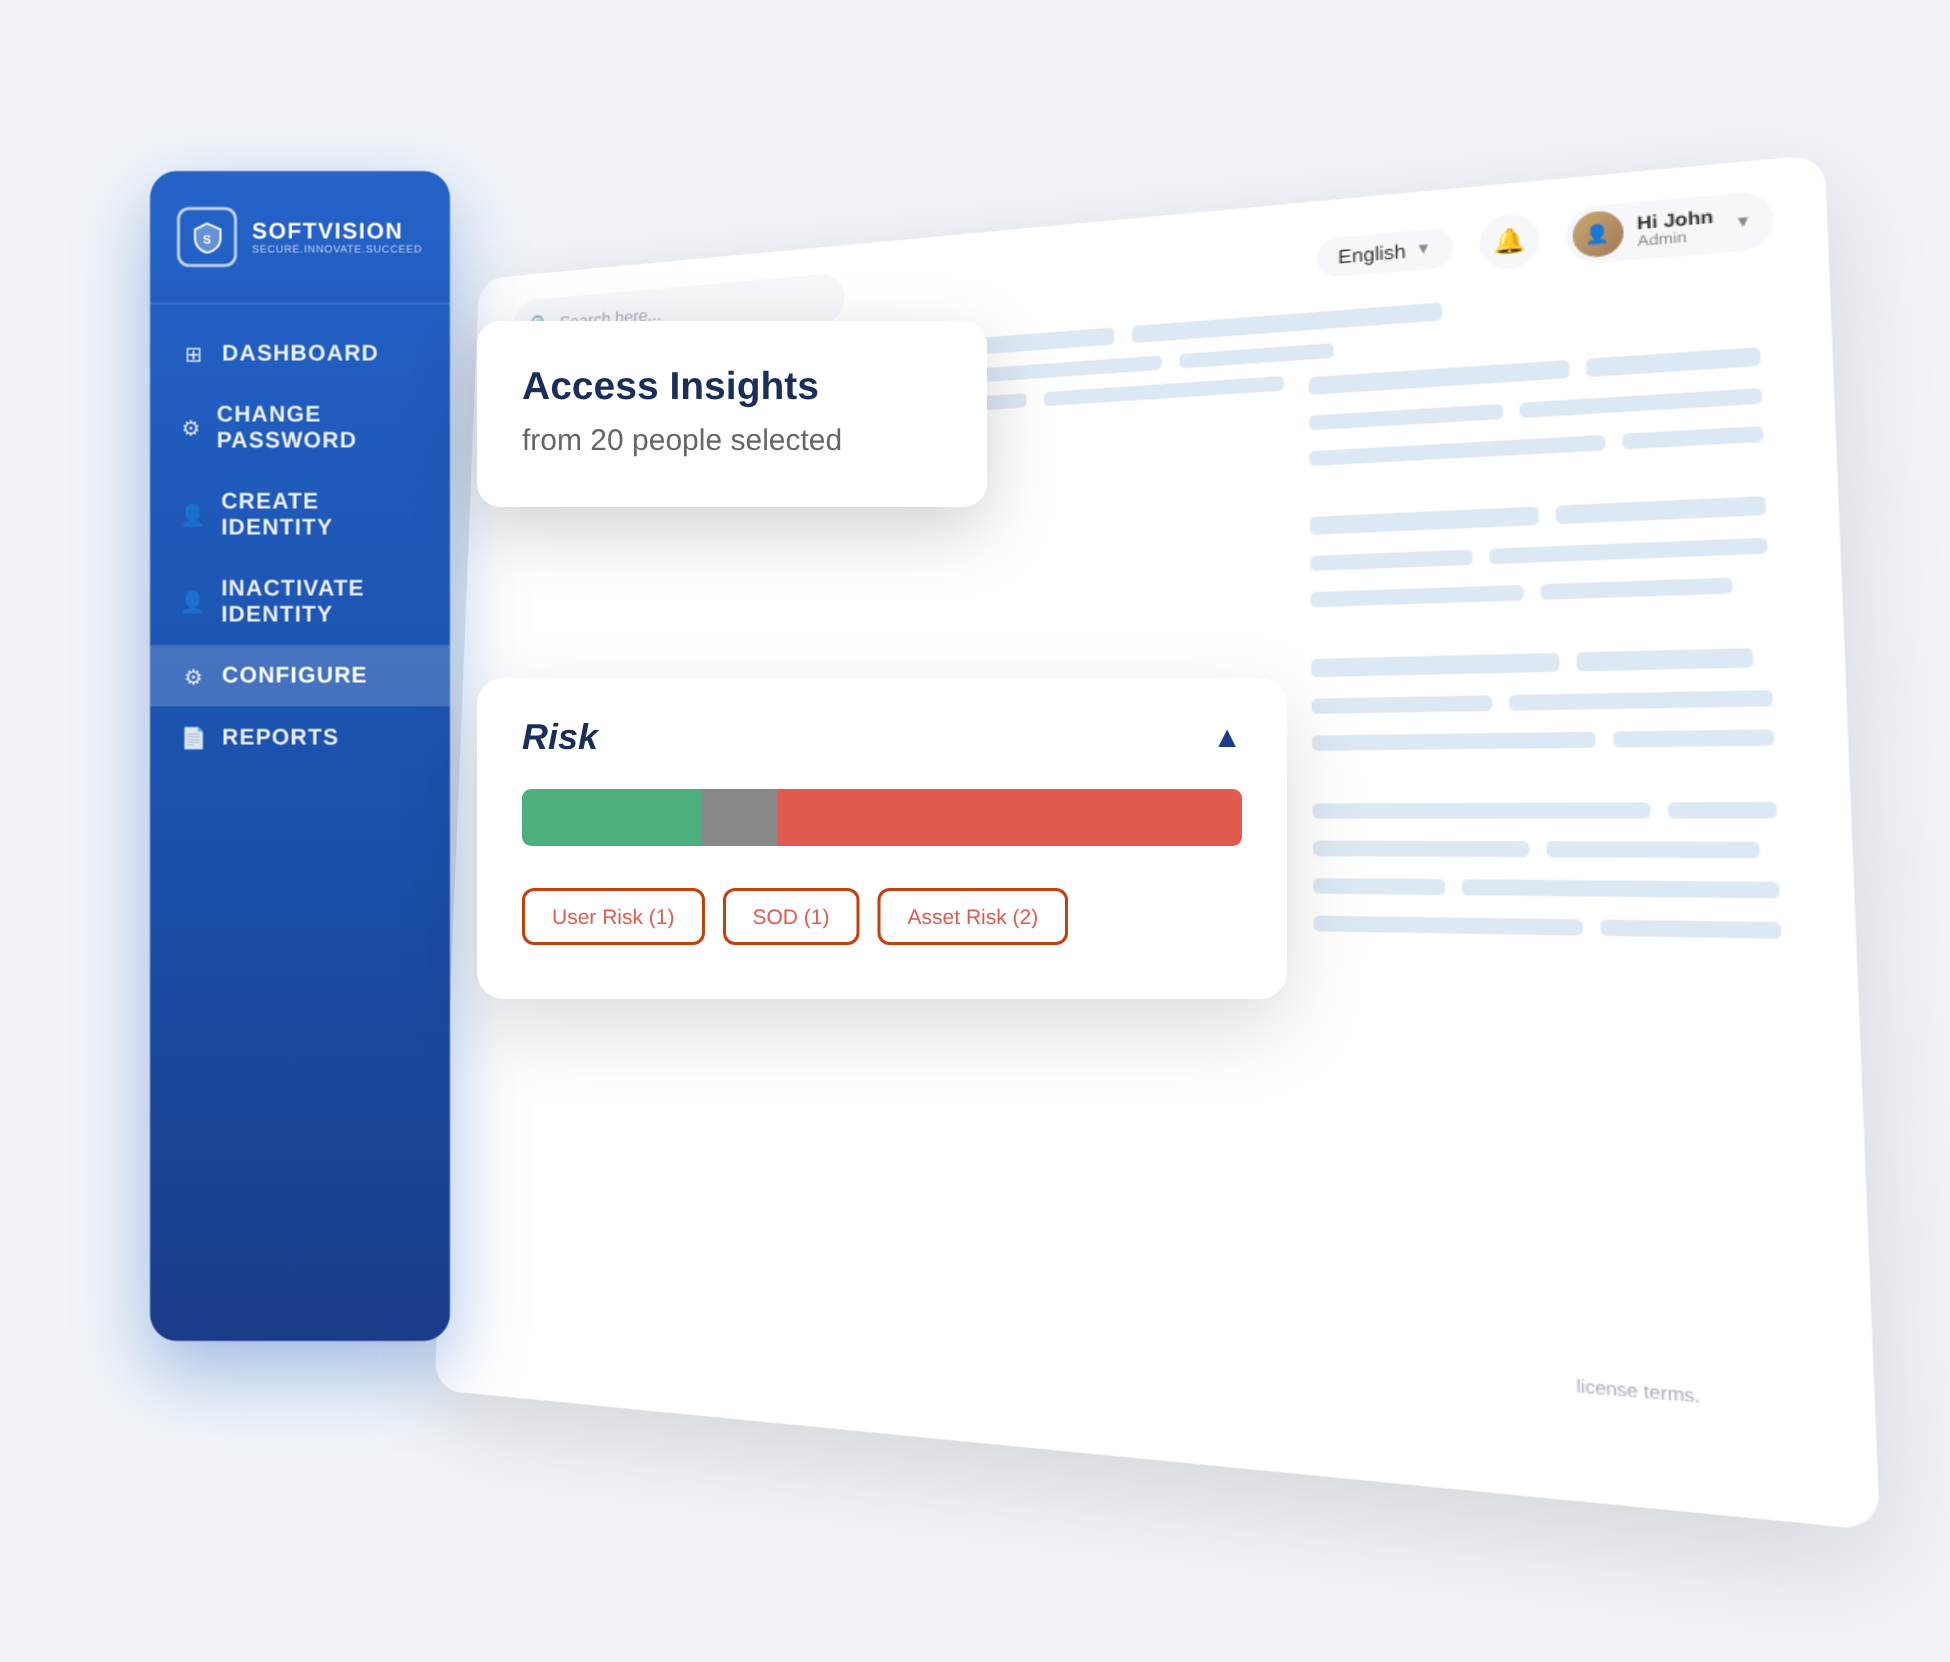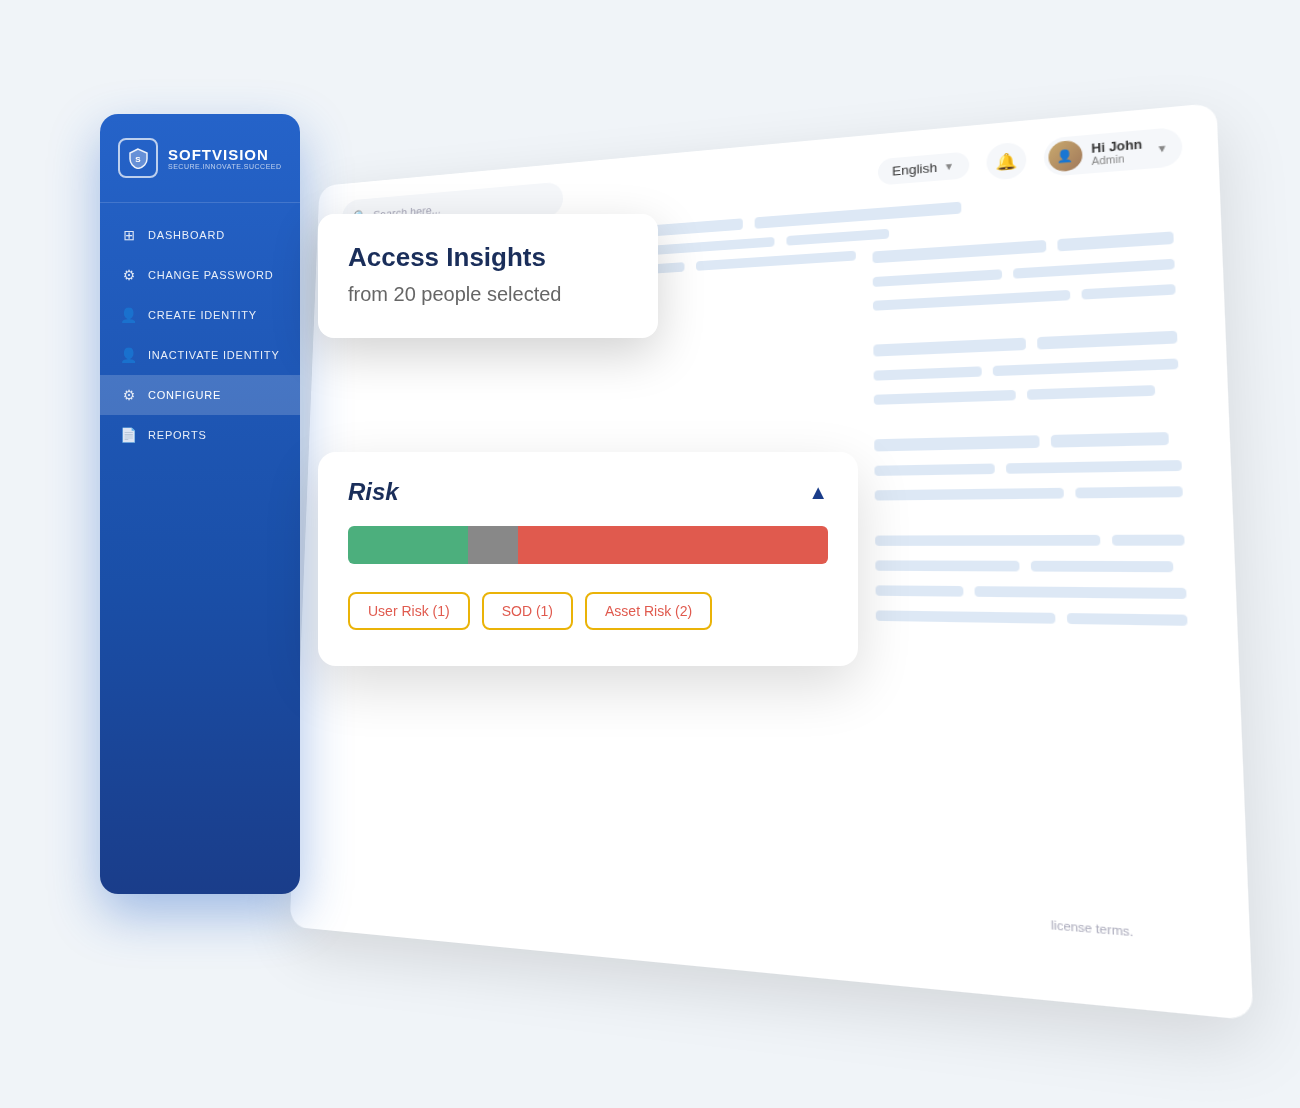--- a/index.html
+++ b/index.html
@@ -194,22 +194,22 @@
     }
 
     .nav-icon {
       font-size: 14px;
       color: rgba(255,255,255,0.85);
       width: 18px;
       text-align: center;
     }
 
     .nav-label {
-      font-size: 11px;
-      font-weight: 400;
+      font-size: 15px;
+      font-weight: 700;
       color: rgba(255,255,255,0.9);
       letter-spacing: 0.8px;
     }
 
     .nav-item.configure .nav-label {
       color: #fff;
     }
 
     
     .insights-card {
@@ -309,21 +309,21 @@
       flex: 1;
     }
 
     .risk-tags {
       display: flex;
       flex-wrap: wrap;
       gap: 12px;
     }
 
     .risk-tag {
-      border: 2px solid #eab308;
+      border: 2px solid #c2410c;
       border-radius: 8px;
       padding: 9px 18px;
       font-size: 14px;
       color: #e05a4e;
       font-weight: 500;
     }
 
     
     .license-text {
       position: absolute;

